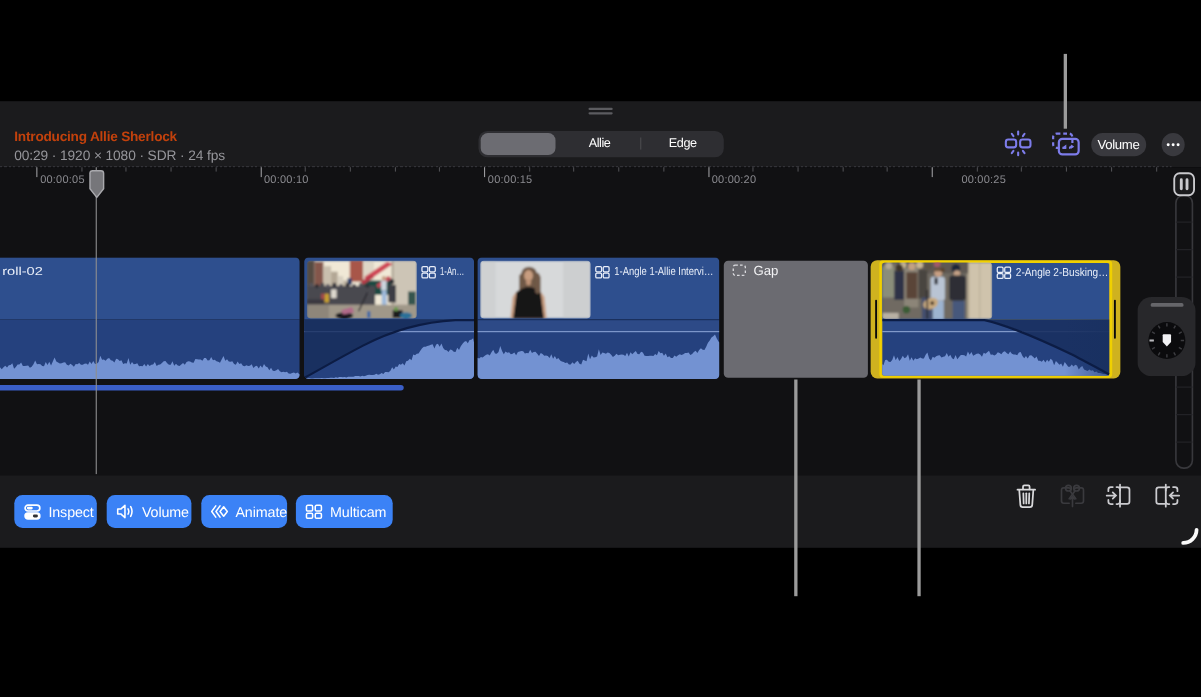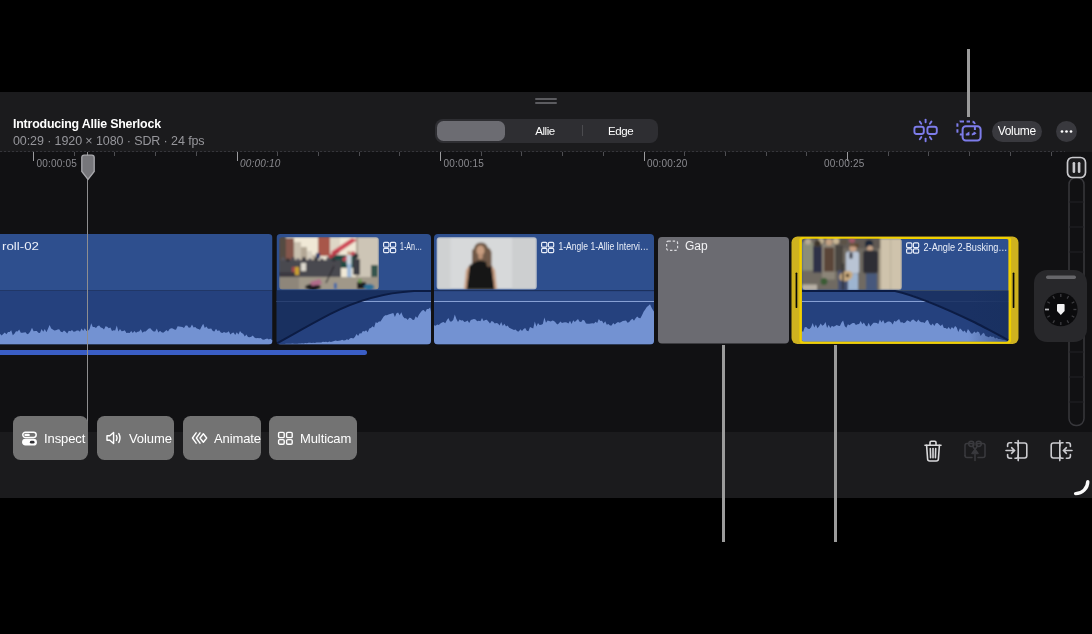--- a/index.html
+++ b/index.html
@@ -1,33 +1,33 @@
 <!DOCTYPE html>
 <html><head>
 <meta charset="utf-8">
 <style>
   html,body{margin:0;padding:0;background:#000;}
   body{width:1092px;height:634px;overflow:hidden;position:relative;font-family:"Liberation Sans",sans-serif;-webkit-font-smoothing:antialiased;}
   .abs{position:absolute;}
   .header{left:0;top:92px;width:1092px;height:60px;background:#1b1b1d;}
   .timeline{left:0;top:152px;width:1092px;height:280px;background:#111113;}
   .toolbar{left:0;top:432px;width:1092px;height:66px;background:#1b1b1d;}
-  .title{left:13px;top:117px;font-size:12.4px;font-weight:bold;color:#ffffff;letter-spacing:-0.2px;}
+  .title{left:13px;top:117px;font-size:12.4px;font-weight:bold;color:#c2410c;letter-spacing:-0.2px;}
   .subtitle{left:13px;top:134px;font-size:12.5px;color:#96969b;letter-spacing:-0.1px;}
   .dragpill{width:22px;height:2px;border-radius:1px;background:#5c5c60;}
   .seg{left:434.5px;top:119px;width:223px;height:23.5px;background:#2e2e32;border-radius:8px;}
   .segsel{left:436.5px;top:120.8px;width:68px;height:20px;background:#6c6c72;border-radius:6.5px;}
   .segtxt{font-size:12px;color:#fff;font-weight:bold;letter-spacing:-0.2px;margin-top:28px;}
   .segtxt2{font-size:11.5px;color:#fdfdfd;letter-spacing:-0.4px;}
   .segdiv{left:582px;top:124.5px;width:1px;height:11px;background:#4b4b4f;}
   .selectbtn{left:992px;top:121px;width:49.5px;height:21px;background:#39393e;border-radius:10.5px;color:#fff;font-size:12px;letter-spacing:-0.3px;text-align:center;line-height:21px;}
   .morebtn{left:1056px;top:121px;width:21px;height:21px;background:#39393e;border-radius:50%;}
   .callout{background:#9b9b9b;}
   .ruler-label{font-size:10px;color:#8a8a8f;letter-spacing:0.2px;}
-  .btn{top:416px;height:44px;background:#737373;border-radius:7.5px;color:#fff;font-size:13px;letter-spacing:-0.1px;display:flex;align-items:center;}
+  .btn{top:450px;height:30px;background:#3b82f6;border-radius:7.5px;color:#fff;font-size:13px;letter-spacing:-0.1px;display:flex;align-items:center;}
   .btn svg{margin-right:6px;}
 </style>
 </head>
 <body>
 
 <div class="abs header"></div>
 <div class="abs dragpill" style="left:534.5px;top:97.6px;"></div>
 <div class="abs dragpill" style="left:534.5px;top:101.8px;"></div>
 <div class="abs title">Introducing Allie Sherlock</div>
 <div class="abs subtitle">00:29 · 1920 × 1080 · SDR · 24 fps</div>
@@ -67,27 +67,27 @@
 </svg>
 
 <div class="abs callout" style="left:967.3px;top:49px;width:2.6px;height:67.5px;"></div>
 
 <div class="abs timeline"></div>
 <div class="abs" style="left:0;top:151.3px;width:1065px;height:1.1px;background:repeating-linear-gradient(90deg,#35353a 0 2px,transparent 2px 4px);"></div>
 
 <div class="abs" style="left:33px;top:152px;width:1px;height:8.5px;background:#9b9b9e;"></div>
 <div class="abs ruler-label" style="left:36.5px;top:158px;">00:00:05</div>
 <div class="abs" style="left:236.5px;top:152px;width:1px;height:8.5px;background:#9b9b9e;"></div>
-<div class="abs ruler-label" style="left:240.0px;top:158px;font-style:italic;">00:00:10</div>
+<div class="abs ruler-label" style="left:240.0px;top:158px;">00:00:10</div>
 <div class="abs" style="left:440px;top:152px;width:1px;height:8.5px;background:#9b9b9e;"></div>
 <div class="abs ruler-label" style="left:443.5px;top:158px;">00:00:15</div>
 <div class="abs" style="left:643.5px;top:152px;width:1px;height:8.5px;background:#9b9b9e;"></div>
 <div class="abs ruler-label" style="left:647.0px;top:158px;">00:00:20</div>
 <div class="abs" style="left:847px;top:152px;width:1px;height:8.5px;background:#9b9b9e;"></div>
-<div class="abs ruler-label" style="left:824px;top:158px;">00:00:25</div>
+<div class="abs ruler-label" style="left:874px;top:158px;">00:00:25</div>
 <div class="abs" style="left:73.7px;top:152px;width:1px;height:3.5px;background:#4e4e52;"></div>
 <div class="abs" style="left:114.4px;top:152px;width:1px;height:3.5px;background:#4e4e52;"></div>
 <div class="abs" style="left:155.1px;top:152px;width:1px;height:3.5px;background:#4e4e52;"></div>
 <div class="abs" style="left:195.8px;top:152px;width:1px;height:3.5px;background:#4e4e52;"></div>
 <div class="abs" style="left:277.2px;top:152px;width:1px;height:3.5px;background:#4e4e52;"></div>
 <div class="abs" style="left:317.9px;top:152px;width:1px;height:3.5px;background:#4e4e52;"></div>
 <div class="abs" style="left:358.6px;top:152px;width:1px;height:3.5px;background:#4e4e52;"></div>
 <div class="abs" style="left:399.3px;top:152px;width:1px;height:3.5px;background:#4e4e52;"></div>
 <div class="abs" style="left:480.7px;top:152px;width:1px;height:3.5px;background:#4e4e52;"></div>
 <div class="abs" style="left:521.4px;top:152px;width:1px;height:3.5px;background:#4e4e52;"></div>

